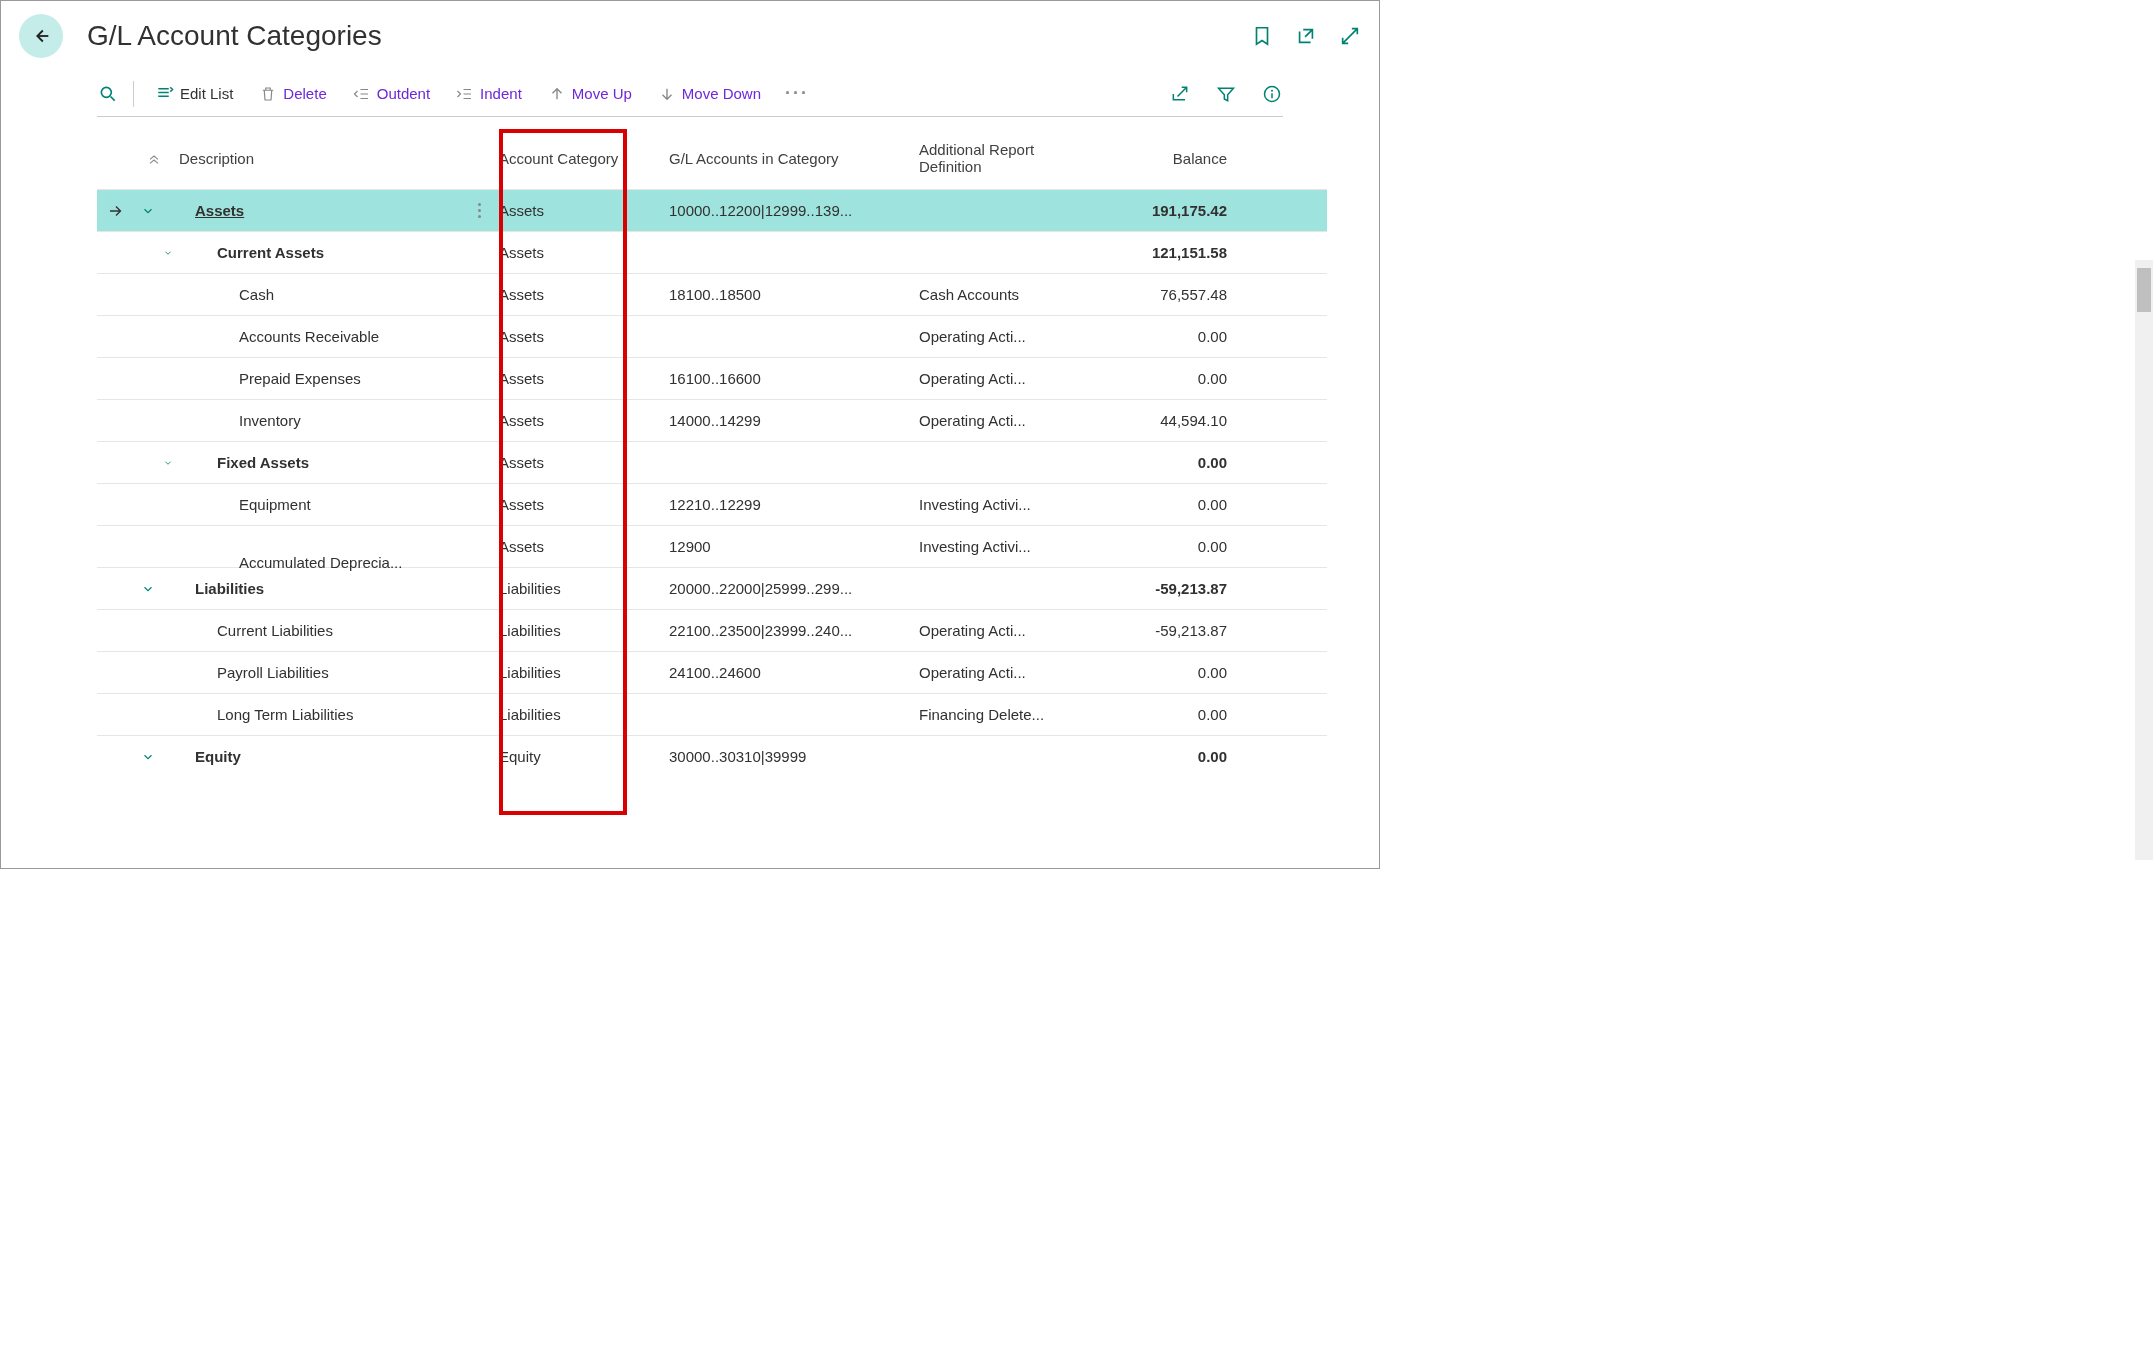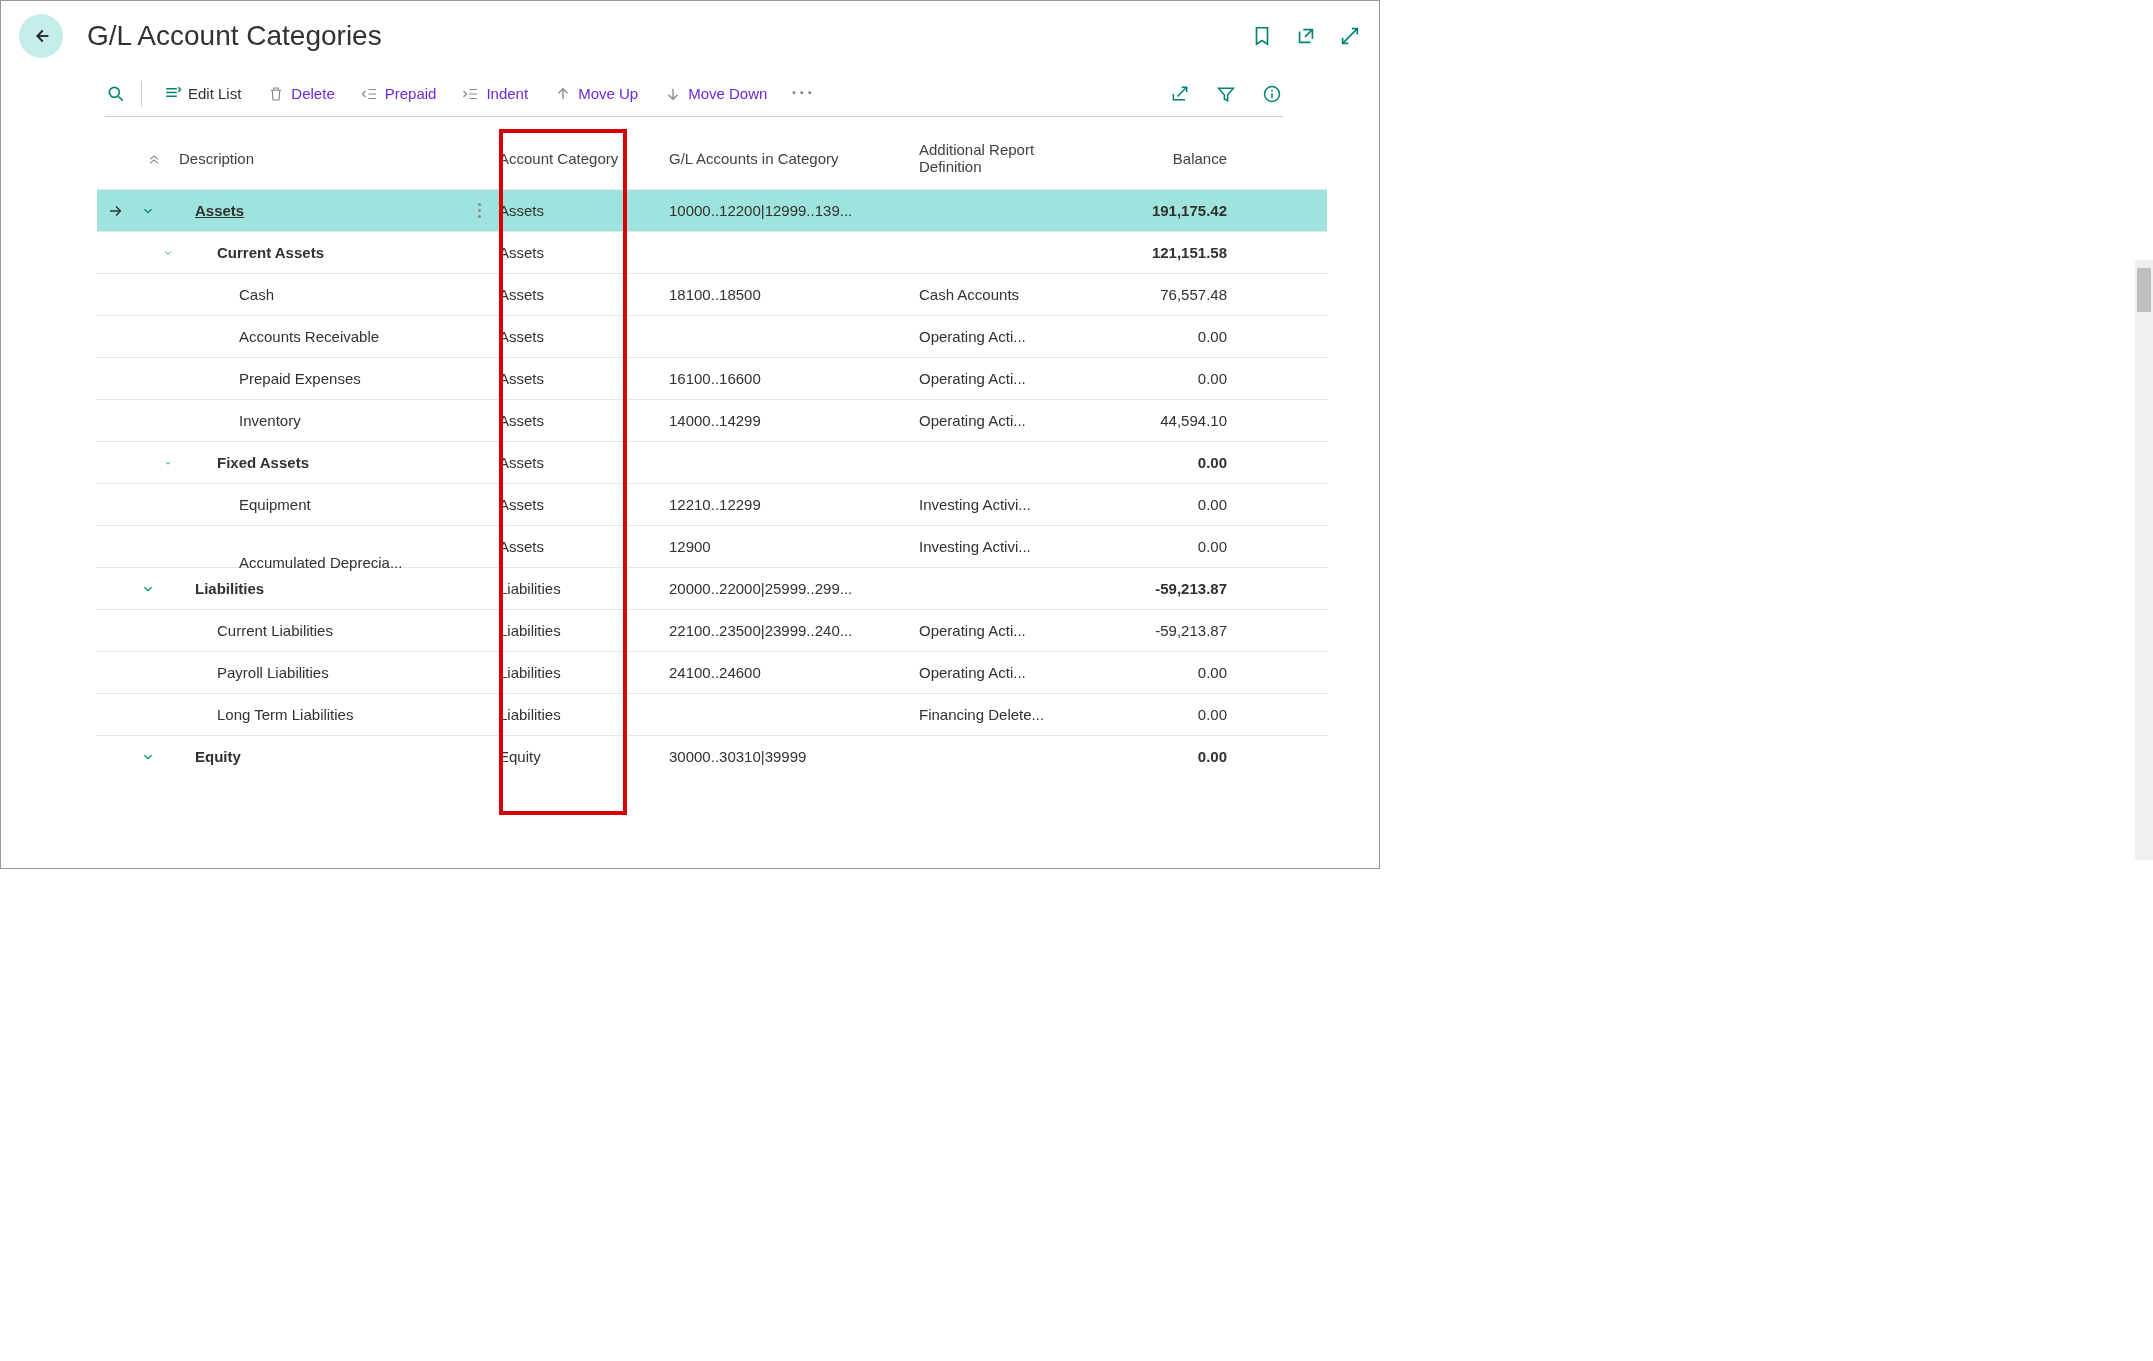--- a/index.html
+++ b/index.html
@@ -31,21 +31,20 @@
     cursor: pointer;
   }
   .page-title { font-size: 28px; color: #323130; }
   .titlebar-spacer { flex: 1; }
   .title-actions { display: flex; gap: 22px; color: #008272; }
   .title-actions .ticon { width: 22px; height: 22px; cursor: pointer; display:flex; align-items:center; }
 
   
   .toolbar-wrap {
     padding: 0 96px 0 96px;
-    margin-left: 8px;
   }
   .toolbar {
     display: flex;
     align-items: center;
     height: 46px;
     border-bottom: 1px solid #ccc;
     gap: 10px;
   }
   .tbtn {
     display: flex; align-items: center; gap: 6px;
@@ -181,21 +180,21 @@
           </svg>
       </span>
       <span>Delete</span>
     </div>
     <div class="tbtn disabled">
       <span>
         <svg viewBox="0 0 24 24">
             <path d="M10 6h10M10 12h10M10 18h10M6 8l-4 4 4 4" fill="none" stroke="#888" stroke-width="1.6"></path>
           </svg>
       </span>
-      <span>Prepaid</span>
+      <span>Outdent</span>
     </div>
     <div class="tbtn disabled">
       <span>
         <svg viewBox="0 0 24 24">
             <path d="M10 6h10M10 12h10M10 18h10M2 8l4 4-4 4" fill="none" stroke="#888" stroke-width="1.6"></path>
           </svg>
       </span>
       <span>Indent</span>
     </div>
     <div class="tbtn disabled">

